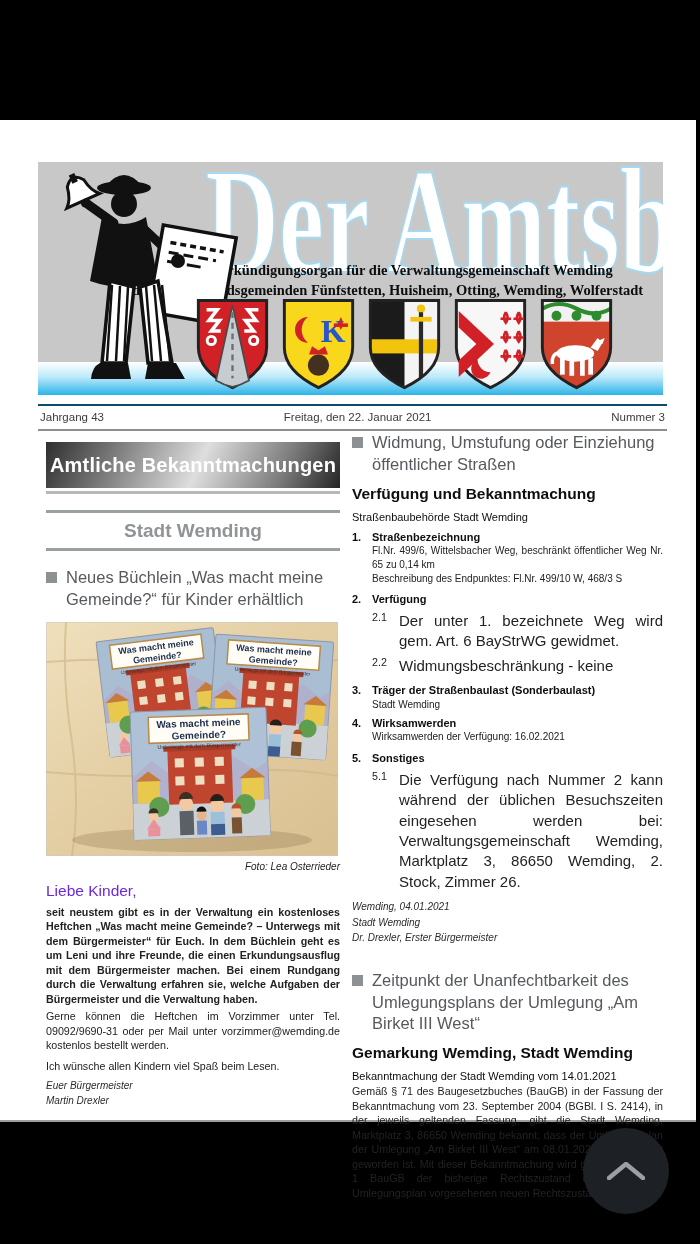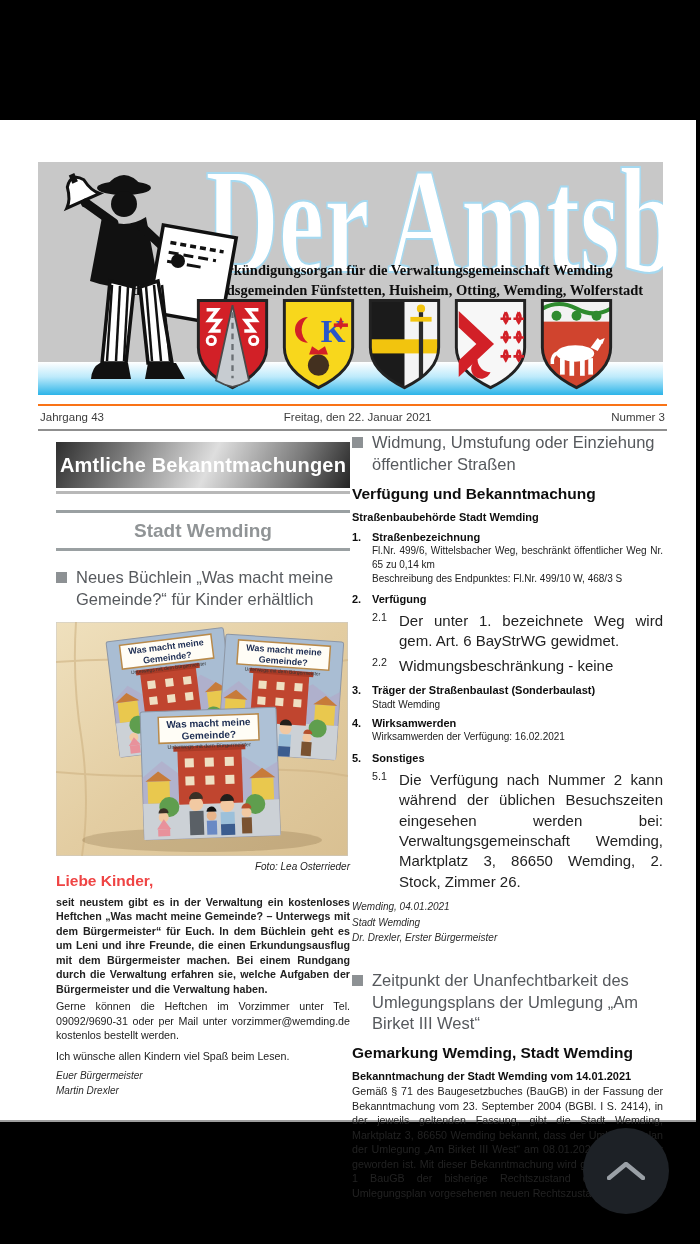--- a/index.html
+++ b/index.html
@@ -25,47 +25,47 @@
     position:absolute;left:60px;right:2px;top:99px;text-align:center;
     font-family:"Liberation Serif",serif;font-weight:bold;font-size:14.5px;line-height:1.35;color:#0d0d0d;
   }
   .masthead-blue{position:absolute;left:0;right:0;bottom:0;height:33px;
     background:linear-gradient(#ffffff 0%,#bdeafb 45%,#2cb4e8 100%);}
   .crier{position:absolute;left:6px;top:3px;}
   .crests{position:absolute;left:158px;top:136px;display:flex;gap:13px;}
   
   .dateline{
     position:absolute;left:38px;top:284px;width:625px;
-    border-top:2px solid #f97316;border-bottom:2px solid #8f8f8f;
+    border-top:2px solid #0c4a6e;border-bottom:2px solid #8f8f8f;
     padding:5px 2px 6px;display:flex;justify-content:space-between;align-items:center;
     font-size:11.5px;color:#3c3c3c;
   }
   
-  .col-left{position:absolute;left:56px;top:322px;width:294px;}
+  .col-left{position:absolute;left:46px;top:322px;width:294px;}
   .col-right{position:absolute;left:352px;top:312px;width:311px;}
   .banner{
     height:46px;display:flex;align-items:center;justify-content:center;
     background:linear-gradient(115deg,#2f2f2f 0%,#707070 20%,#dedede 52%,#7a7a7a 80%,#242424 100%);
     color:#fff;font-size:20px;font-weight:bold;letter-spacing:.2px;
   }
   .banner-rule{height:3px;background:#b8b8b8;margin-top:3px;}
   .muni{
     margin-top:16px;border-top:3px solid #9aa0a2;border-bottom:3px solid #9aa0a2;
     padding:7px 0 6px;text-align:center;font-size:19px;font-weight:bold;color:#909496;
   }
   .art-title{display:flex;gap:9px;margin-top:16px;font-size:16.5px;font-weight:normal;color:#56595d;line-height:1.32;}
   .bullet{flex:0 0 11px;width:11px;height:11px;background:#8d9194;margin-top:5px;}
   .photo{margin-top:11px;width:292px;height:234px;display:block;}
   .credit{margin-top:5px;text-align:right;font-style:italic;font-size:10px;color:#222;}
-  .salut{font-size:15.5px;font-weight:bold;color:#ef4444;}
+  .salut{margin-top:10px;font-size:15.5px;font-weight:normal;color:#6d28d9;}
   .body-p{margin-top:3px;font-size:10.7px;line-height:1.36;text-align:justify;color:#222;}
   .body-p.first{margin-top:5px;font-weight:bold;}
   .sig{margin-top:4px;font-size:10px;font-style:italic;color:#2b2b2b;line-height:1.55;}
   .h-med{margin-top:9px;font-size:15.5px;font-weight:bold;color:#0e0e0e;}
-  .h-sm{margin-top:8px;font-size:11px;font-weight:bold;color:#0e0e0e;}
+  .h-sm{margin-top:8px;font-size:11px;font-weight:normal;color:#0e0e0e;}
   .olist{margin-top:4px;}
   .oitem{margin-top:7px;}
   .oitem-head{display:flex;font-size:11px;font-weight:bold;color:#0e0e0e;line-height:1.35;}
   .onum{flex:0 0 20px;}
   .obody{padding-left:20px;font-size:10px;line-height:1.36;text-align:justify;color:#222;}
   .sub{display:flex;margin-top:4px;padding-left:20px;}
   .subnum{flex:0 0 27px;font-size:10.7px;color:#222;}
   .subtext{flex:1;font-size:15px;line-height:1.36;text-align:justify;color:#222;}
   .gap-lg{margin-top:24px;justify-content:center;}
   

